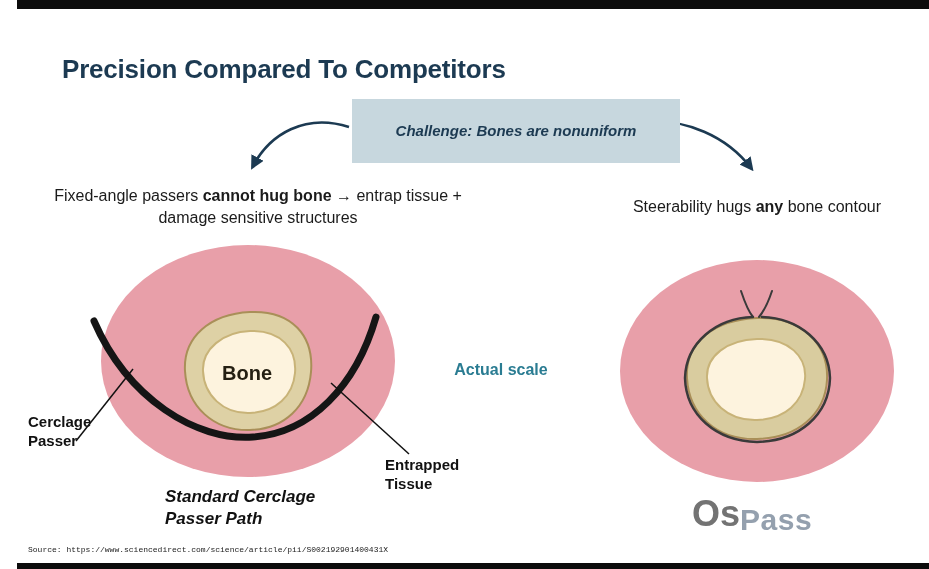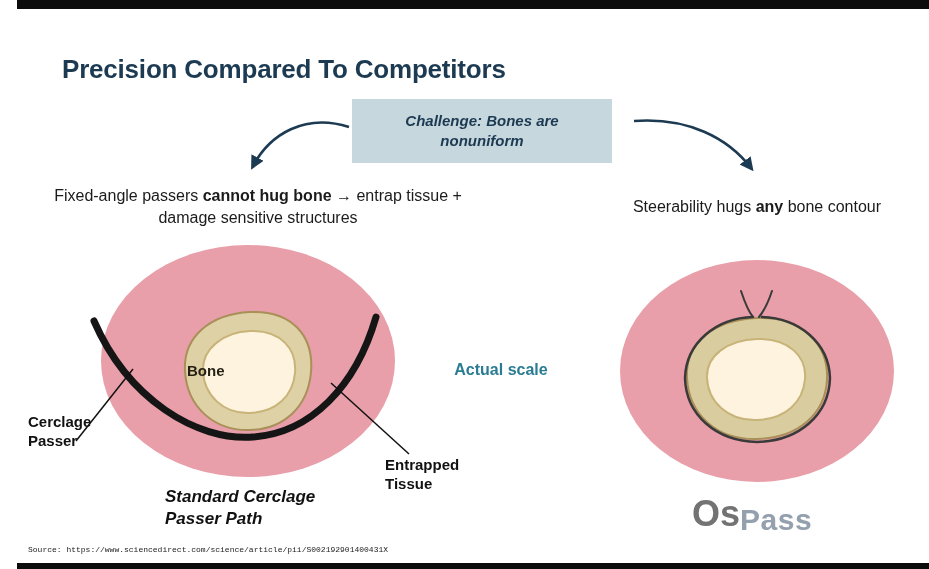--- a/index.html
+++ b/index.html
@@ -10,35 +10,35 @@
   .bar-bottom { position:absolute; left:17px; right:0; bottom:0; height:6px; background:#0c0c0c; }
 
   .diagram-svg { position:absolute; left:0; top:0; width:929px; height:569px; }
 
   .title {
     position:absolute; left:62px; top:54px;
     font-size:26px; font-weight:bold; color:#1c3a52; letter-spacing:-0.2px;
   }
 
   .challenge {
-    position:absolute; left:352px; top:99px; width:260px; height:64px;
+    position:absolute; left:352px; top:99px; width:328px; height:64px;
     background:#c7d7de; color:#1c3a52;
     font-style:italic; font-weight:bold; font-size:15px; line-height:1.35;
     display:flex; align-items:center; justify-content:center; text-align:center;
     padding:0 42px;
   }
 
   .claim { color:#1b1b1b; font-size:16px; line-height:1.35; text-align:center; }
   .claim b { font-weight:bold; }
   .claim-left  { position:absolute; left:48px;  top:185px; width:420px; }
   .claim-right { position:absolute; left:592px; top:196px; width:330px; }
 
   .bone-label {
-    position:absolute; left:187px; top:362px; width:100px; 
-    font-weight:bold; font-size:15px; color:#241f12;
+    position:absolute; left:197px; top:362px; width:100px; text-align:center;
+    font-weight:bold; font-size:20px; color:#241f12;
   }
 
   .pointer-label { position:absolute; font-weight:bold; font-size:15px; line-height:1.25; color:#111; }
   .passer-label    { left:28px;  top:413px; width:80px; }
   .entrapped-label { left:385px; top:456px; width:95px; }
 
   .scale-note {
     position:absolute; left:431px; top:361px; width:140px; text-align:center;
     font-weight:bold; font-size:16px; color:#2a7c92;
   }

